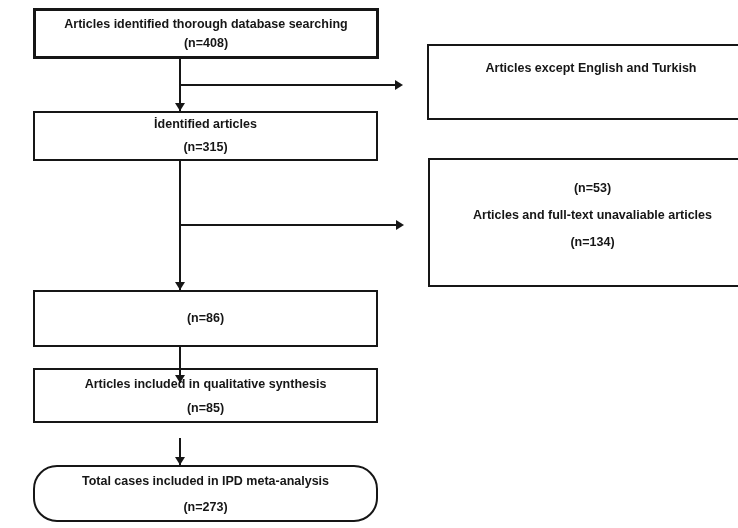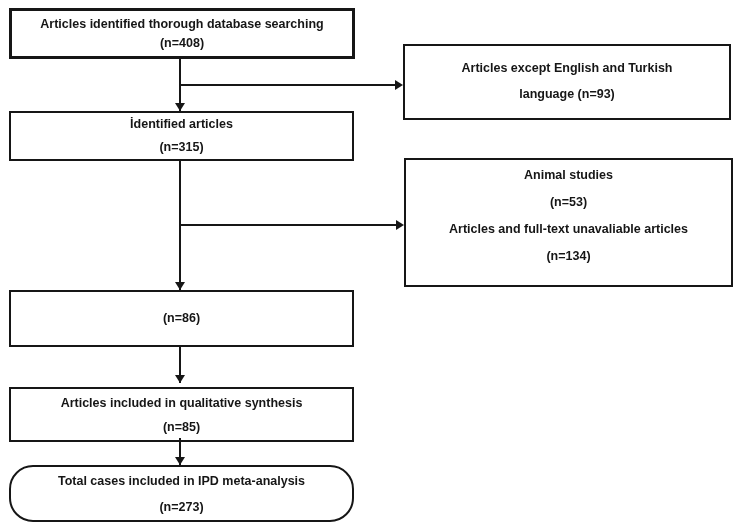--- a/index.html
+++ b/index.html
@@ -21,34 +21,35 @@
     border: 2px solid #161616;
     background: #ffffff;
     color: #161616;
     font-weight: 700;
     font-size: 12.5px;
     display: flex;
     flex-direction: column;
     justify-content: center;
     align-items: center;
     text-align: center;
+    margin-left: 24px;
   }
   .bline { line-height: 25px; white-space: nowrap; }
 
   .box1 { left: 9px;   top: 8px;   width: 346px; height: 51px;  border-width: 3px; }
   .box1 .bline { line-height: 19px; }
   .box2 { left: 403px; top: 44px;  width: 328px; height: 76px;  justify-content: flex-start; padding-top: 9px; }
   .box2 .bline { line-height: 26px; }
   .box3 { left: 9px;   top: 111px; width: 345px; height: 50px; text-align: center; }
   .box3 .bline { line-height: 23px; }
   .box4 { left: 404px; top: 158px; width: 329px; height: 129px; padding-bottom: 14px; }
   .box4 .bline { line-height: 27px; }
   .box5 { left: 9px;   top: 290px; width: 345px; height: 57px; }
   .box5 .bline { line-height: 27px; }
-  .box6 { left: 9px;   top: 387px; width: 345px; height: 55px; }
+  .box6 { left: 9px;   top: 368px; width: 345px; height: 55px; }
   .box6 .bline { line-height: 24px; }
   .box7 { left: 9px;   top: 465px; width: 345px; height: 57px; border-radius: 24px; }
   .box7 .bline { line-height: 26px; }
 
   .vline { position: absolute; width: 2px;  background: #161616; }
   .hline { position: absolute; height: 2px; background: #161616; }
   .arrow-down {
     position: absolute; width: 0; height: 0;
     border-left: 5px solid transparent;
     border-right: 5px solid transparent;
@@ -66,30 +67,28 @@
 
 <div class="canvas">
 
   <div class="fbox box1">
     <div class="bline">Articles identified thorough database searching</div>
     <div class="bline">(n=408)</div>
   </div>
 
   <div class="fbox box2">
     <div class="bline">Articles except English and Turkish</div>
-    <div class="bline">language (n=93)</div>
   </div>
 
   <div class="fbox box3">
     <div class="bline">İdentified articles</div>
     <div class="bline">(n=315)</div>
   </div>
 
   <div class="fbox box4">
-    <div class="bline">Animal studies</div>
     <div class="bline">(n=53)</div>
     <div class="bline">Articles and full-text unavaliable articles</div>
     <div class="bline">(n=134)</div>
   </div>
 
   <div class="fbox box5">
     <div class="bline">(n=86)</div>
   </div>
 
   <div class="fbox box6">

